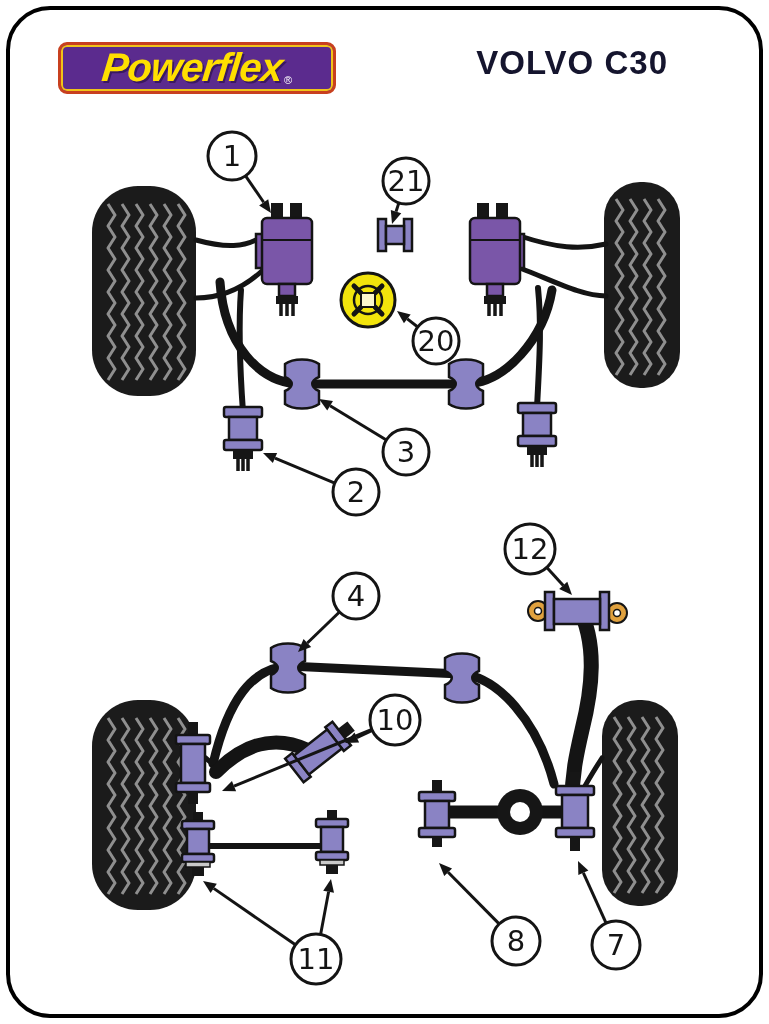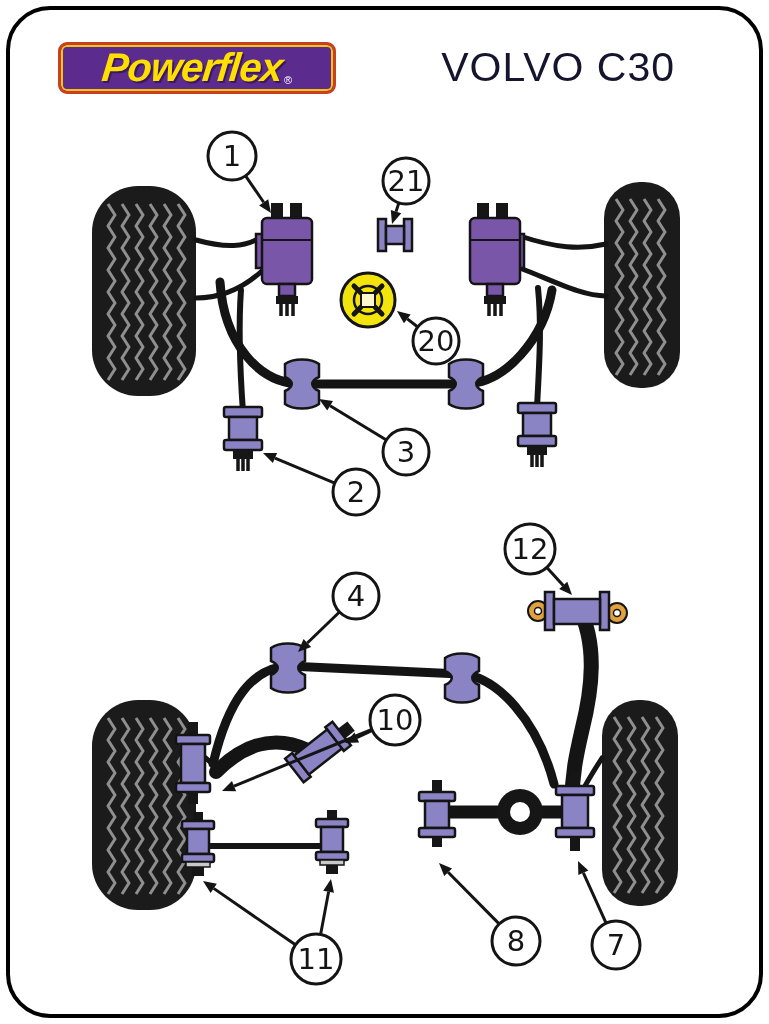--- a/index.html
+++ b/index.html
@@ -7,21 +7,21 @@
   .page { position:relative; width:769px; height:1024px; background:#fff; font-family:"Liberation Sans", sans-serif; }
   .frame { position:absolute; inset:6px; border:4px solid #000; border-radius:44px; pointer-events:none; }
   .logo { position:absolute; left:58px; top:42px; width:278px; height:52px;
           background:var(--logo-bg,#5b2b8e); border:3px solid var(--logo-border,#c8401f);
           border-radius:9px; display:flex; align-items:center; justify-content:center;
           box-shadow: inset 0 0 0 2px #f0c419; }
   .logo-text { font-size:40px; font-weight:bold; font-style:italic; color:var(--logo-fg,#ffdf00);
                transform:skewX(-6deg); letter-spacing:-1px; line-height:1; padding-bottom:3px;
                text-shadow:2px 2px 0 rgba(30,10,60,.55); }
   .logo-reg { color:#fff; font-size:11px; align-self:flex-end; margin:0 0 5px 2px; font-style:normal; }
-  .title { position:absolute; top:44px; right:94px; font-size:41px; font-weight:400;
+  .title { position:absolute; top:44px; right:101px; font-size:33px; font-weight:700;
            letter-spacing:1px; color:var(--title-color,#15152e); }
   svg.diagram { position:absolute; left:0; top:0; }
   .tire { fill:#1b1b1b; }
   .tread { stroke:#8f8f8f; stroke-width:3; fill:none; stroke-linejoin:round; }
   .frame-line { fill:none; stroke:var(--line,#141414); stroke-linecap:round; }
   .w5{stroke-width:5}.w6{stroke-width:6}.w9{stroke-width:9}.w13{stroke-width:13}.w14{stroke-width:14}.w15{stroke-width:15}
   .part-purple { fill:var(--purple-light,#8a83c4); stroke:#141414; stroke-width:2.5; }
   .part-purple-dark { fill:var(--purple-dark,#7a56a8); stroke:#141414; stroke-width:2.5; }
   .metal { fill:#161616; }
   .washer { fill:#c9c9c9; stroke:#141414; stroke-width:1.5; }

